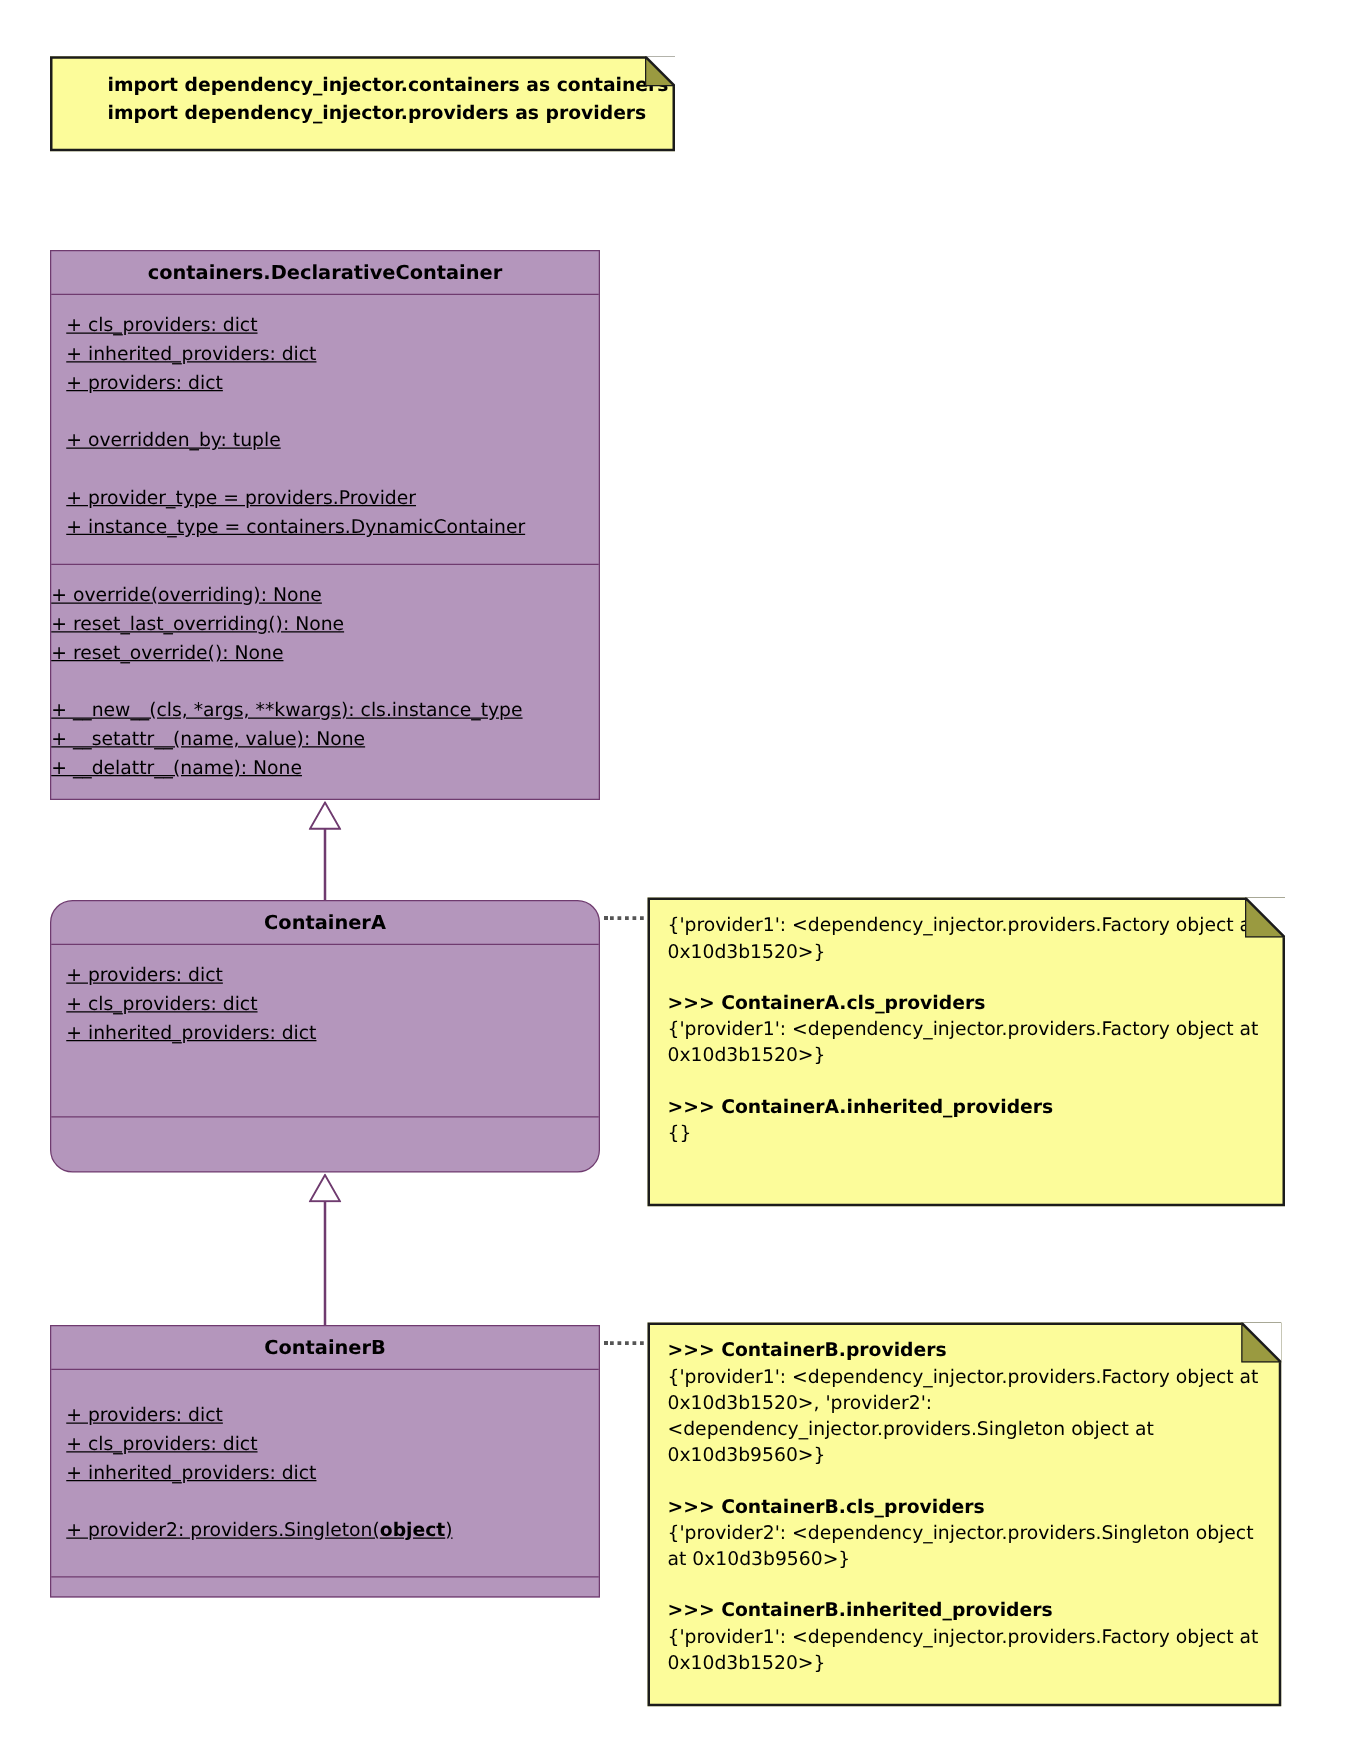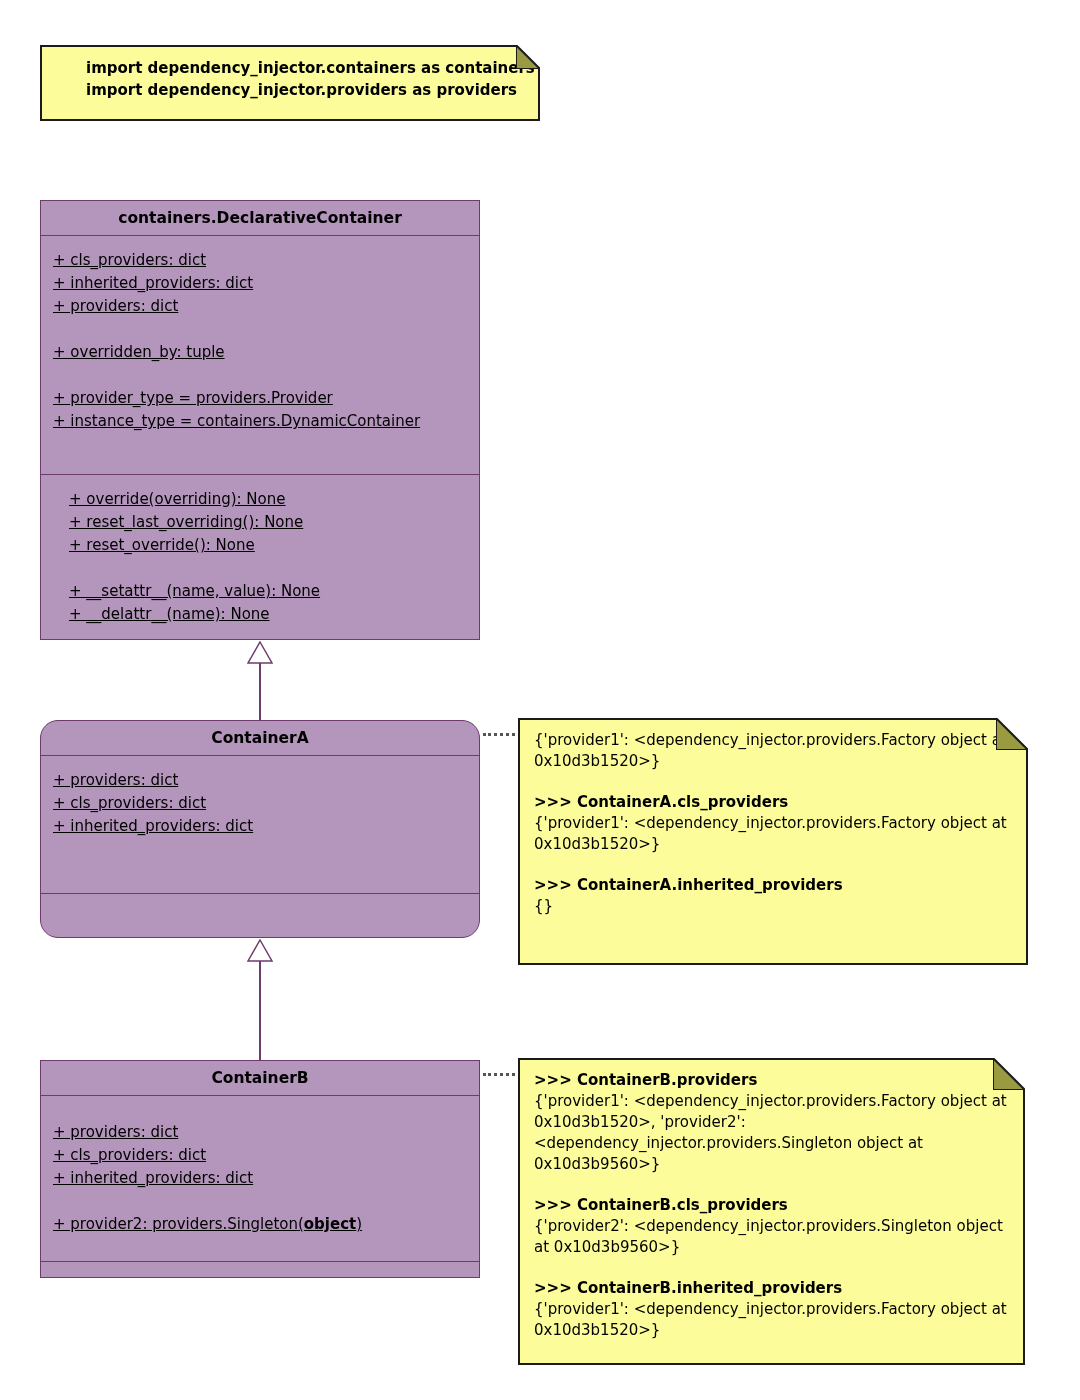--- a/index.html
+++ b/index.html
@@ -13,21 +13,21 @@
   .uml-class {
     position:absolute; background:#b496bc; border:1.5px solid #6f3b6f;
     box-sizing:border-box; display:flex; flex-direction:column;
   }
   .uml-title {
     font-weight:bold; text-align:center; font-size:15.5px;
     padding:8px 6px; border-bottom:1.5px solid #6f3b6f; flex:0 0 auto;
   }
   .uml-attrs { padding:13px 12px; font-size:15px; flex:1 1 auto; }
   .uml-methods {
-    border-top:1.5px solid #6f3b6f; padding:13px 28px; font-size:15px; flex:0 0 auto;
+    border-top:1.5px solid #6f3b6f; padding:13px 0; font-size:15px; flex:0 0 auto;
   }
   .uml-methods.empty { min-height:10px; padding:0; flex:1 0 24px; }
   .member { text-decoration:underline; line-height:23px; white-space:nowrap; }
   .member b { font-weight:bold; }
   .spacer { height:23px; }
 
   
   .note {
     position:absolute; background:#fcfc9a; border:2px solid #1b1b1b;
     box-sizing:border-box; padding:10px 14px; font-size:15px; line-height:21px;
@@ -68,20 +68,21 @@
       <div class="member">+ overridden_by: tuple</div>
       <div class="spacer"></div>
       <div class="member">+ provider_type = providers.Provider</div>
       <div class="member">+ instance_type = containers.DynamicContainer</div>
     </div>
     <div class="uml-methods">
       <div class="member">+ override(overriding): None</div>
       <div class="member">+ reset_last_overriding(): None</div>
       <div class="member">+ reset_override(): None</div>
       <div class="spacer"></div>
+      <div class="member">+ __new__(cls, *args, **kwargs): cls.instance_type</div>
       <div class="member">+ __setattr__(name, value): None</div>
       <div class="member">+ __delattr__(name): None</div>
     </div>
   </div>
 
   <svg class="tri" style="left:247px; top:641px;" width="26" height="23" viewBox="0 0 26 23">
     <polygon points="13,1 25,22 1,22" fill="#ffffff" stroke="#6f3b6f" stroke-width="1.5"></polygon>
   </svg>
   <div class="vline" style="left:259px; top:663px; height:57px;"></div>
 

